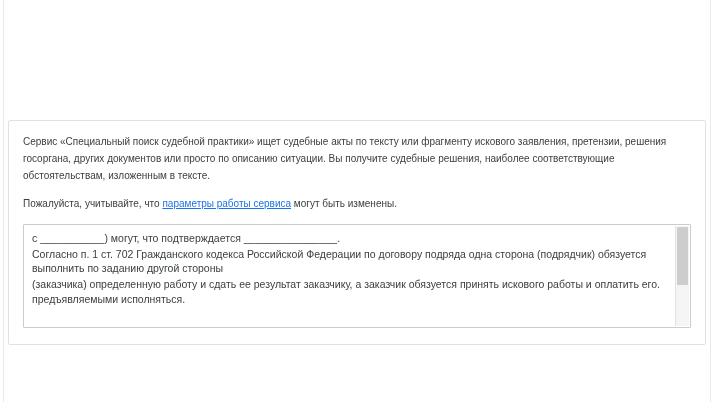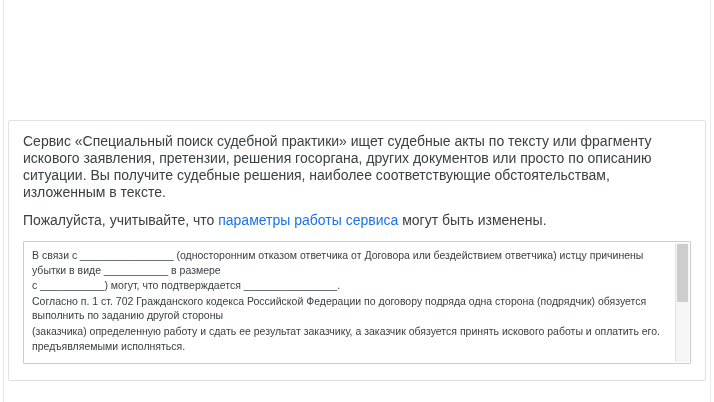--- a/index.html
+++ b/index.html
@@ -37,33 +37,34 @@
     top: 120px;
     width: 698px;
     background: #ffffff;
     border: 1px solid #dfe1e5;
     border-radius: 2px;
     box-sizing: border-box;
     padding: 12px 14px 16px 14px;
   }
 
   .intro {
-    font-size: 14px;
+    font-size: 10px;
     line-height: 17px;
     color: #3c4043;
     margin: 0 0 12px 0;
   }
   .intro p {
     margin: 0 0 11px 0;
   }
   .intro p:last-child {
     margin-bottom: 0;
   }
   .link {
     color: #1a73e8;
+    text-decoration: underline;
     cursor: pointer;
   }
 
   .textbox {
     position: relative;
     border: 1px solid #c9cdd2;
     background: #ffffff;
     border-radius: 1px;
     padding: 6px 20px 8px 8px;
     box-sizing: border-box;
@@ -106,21 +107,20 @@
   <div class="edge-right"></div>
 
   <div class="card">
 
     <div class="intro">
       <p>Сервис «Специальный поиск судебной практики» ищет судебные акты по тексту или фрагменту искового заявления, претензии, решения госоргана, других документов или просто по описанию ситуации. Вы получите судебные решения, наиболее соответствующие обстоятельствам, изложенным в тексте.</p>
       <p><span>Пожалуйста, учитывайте, что </span><span class="link">параметры работы сервиса</span><span> могут быть изменены.</span></p>
     </div>
 
     <div class="textbox">
-      <p class="line para">В связи с ________________ (односторонним отказом ответчика от Договора или бездействием ответчика) истцу причинены убытки в виде ___________ в размере</p>
       <p class="line para">с ___________) могут, что подтверждается ________________.</p>
       <p class="line para">Согласно п. 1 ст. 702 Гражданского кодекса Российской Федерации по договору подряда одна сторона (подрядчик) обязуется выполнить по заданию другой стороны</p>
       <p class="line para">(заказчика) определенную работу и сдать ее результат заказчику, а заказчик обязуется принять искового работы и оплатить его.</p>
       <p class="line para">предъявляемыми исполняться.</p>
 
       <div class="scrollbar">
         <div class="scroll-thumb"></div>
       </div>
     </div>
 

